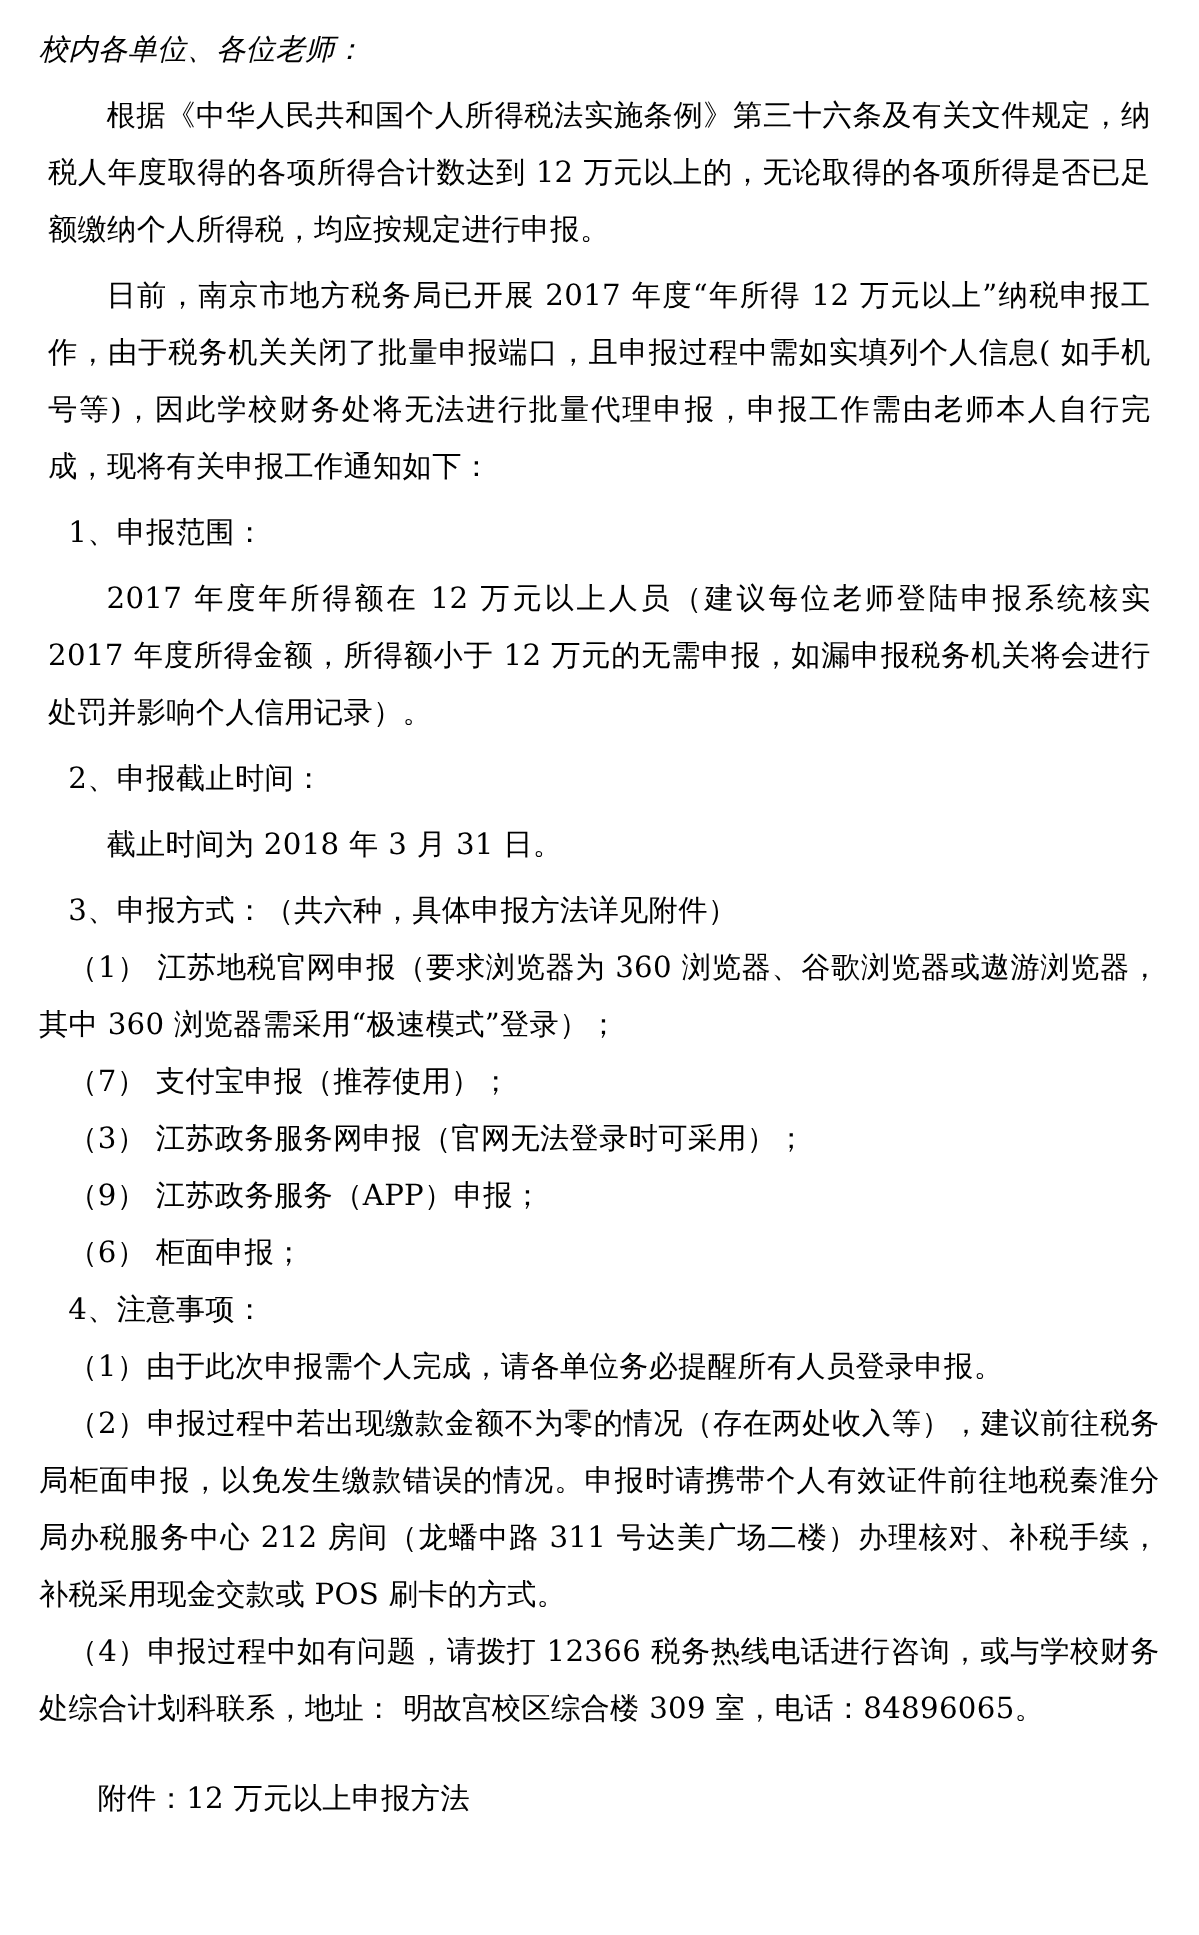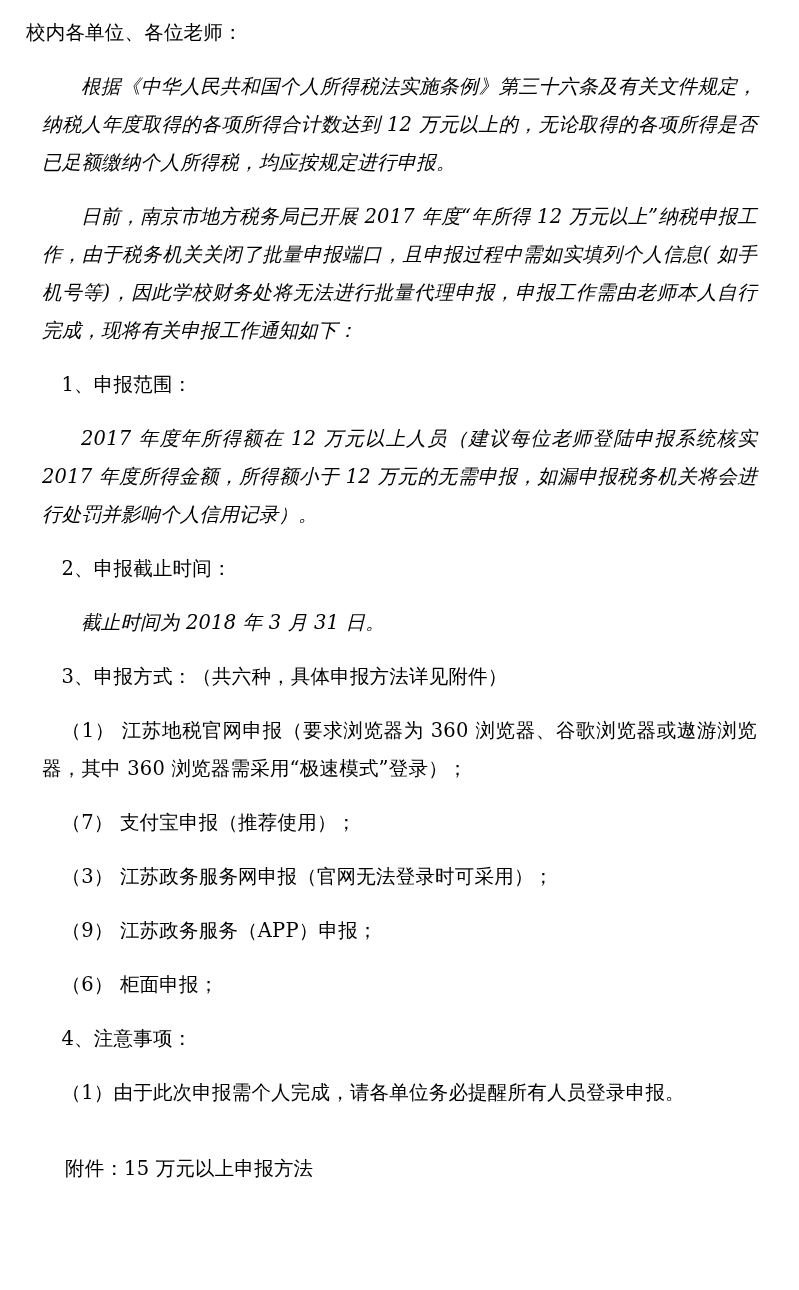--- a/index.html
+++ b/index.html
@@ -23,28 +23,28 @@
   .doc-body {
     font-size: 19.5px;
     line-height: 38px;
     text-align: justify;
     text-justify: inter-ideograph;
     letter-spacing: 0.2px;
   }
   .p {
     margin: 0;
     text-indent: 0;
+    font-style: italic;
   }
   .p-indent {
-    margin: 16px;
+    margin: 6px;
     text-indent: 2em;
-    font-style: italic;
   }
   .p-indent-1 {
-    margin: 16px;
+    margin: 0;
     text-indent: 1em;
   }
   .gap {
     height: 22px;
   }
   .attach {
     margin: 0;
     text-indent: 2em;
   }
 </style>
@@ -68,19 +68,21 @@
 
     <p class="p-indent-1">3、申报方式：（共六种，具体申报方法详见附件）</p>
     <p class="p-indent-1">（1） 江苏地税官网申报（要求浏览器为 360 浏览器、谷歌浏览器或遨游浏览器，其中 360 浏览器需采用“极速模式”登录）；</p>
     <p class="p-indent-1">（7） 支付宝申报（推荐使用）；</p>
     <p class="p-indent-1">（3） 江苏政务服务网申报（官网无法登录时可采用）；</p>
     <p class="p-indent-1">（9） 江苏政务服务（APP）申报；</p>
     <p class="p-indent-1">（6） 柜面申报；</p>
 
     <p class="p-indent-1">4、注意事项：</p>
     <p class="p-indent-1">（1）由于此次申报需个人完成，请各单位务必提醒所有人员登录申报。</p>
+    <p class="p-indent-1">（2）申报过程中若出现缴款金额不为零的情况（存在两处收入等），建议前往税务局柜面申报，以免发生缴款错误的情况。申报时请携带个人有效证件前往地税秦淮分局办税服务中心 212 房间（龙蟠中路 311 号达美广场二楼）办理核对、补税手续，补税采用现金交款或 POS 刷卡的方式。</p>
+    <p class="p-indent-1">（4）申报过程中如有问题，请拨打 12366 税务热线电话进行咨询，或与学校财务处综合计划科联系，地址： 明故宫校区综合楼 309 室，电话：84896065。</p>
 
     <div class="gap"></div>
 
-    <p class="attach">附件：15 万元以上申报方法</p>
+    <p class="attach">附件：12 万元以上申报方法</p>
 
   </div>
 </div>
 
 </body></html>

